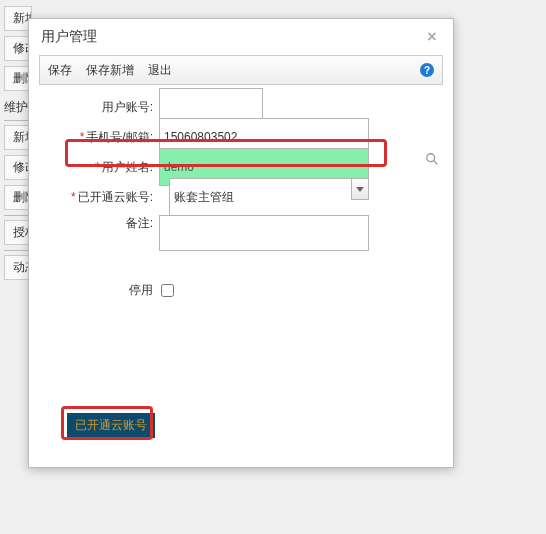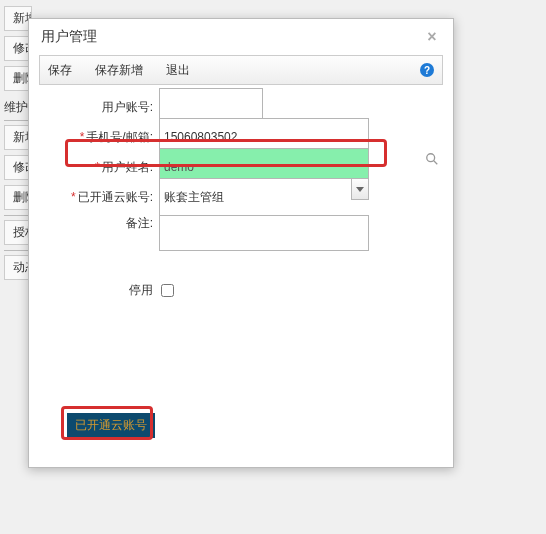--- a/index.html
+++ b/index.html
@@ -74,21 +74,21 @@
       text-align: center;
     }
     .toolbar {
       margin: 0 10px;
       height: 30px;
       background: linear-gradient(#fdfdfd, #eee);
       border: 1px solid #ccc;
       display: flex;
       align-items: center;
       padding: 0 8px;
-      gap: 23px;
+      gap: 14px;
     }
     .toolbar-btn {
       color: #333;
       cursor: pointer;
     }
     .toolbar-spacer { flex: 1; }
     .help-icon {
       width: 14px;
       height: 14px;
       border-radius: 50%;
@@ -129,21 +129,21 @@
       color: #333;
     }
     .text-input.short { width: 104px; }
     .text-input.textarea { height: 36px; resize: none; }
     .text-input.readonlyish { background: #86efac; color: #555; }
     .combo {
       position: relative;
       width: 210px;
       display: flex;
     }
-    .combo .text-input { flex: 1; border-right: none; }
+    .combo .text-input { flex: 1; border-right: none; margin-left: 10px; }
     .combo-arrow {
       width: 18px;
       height: 22px;
       border: 1px solid #b5b5b5;
       background: linear-gradient(#fdfdfd, #e8e8e8);
       display: flex;
       align-items: center;
       justify-content: center;
       cursor: pointer;
     }

